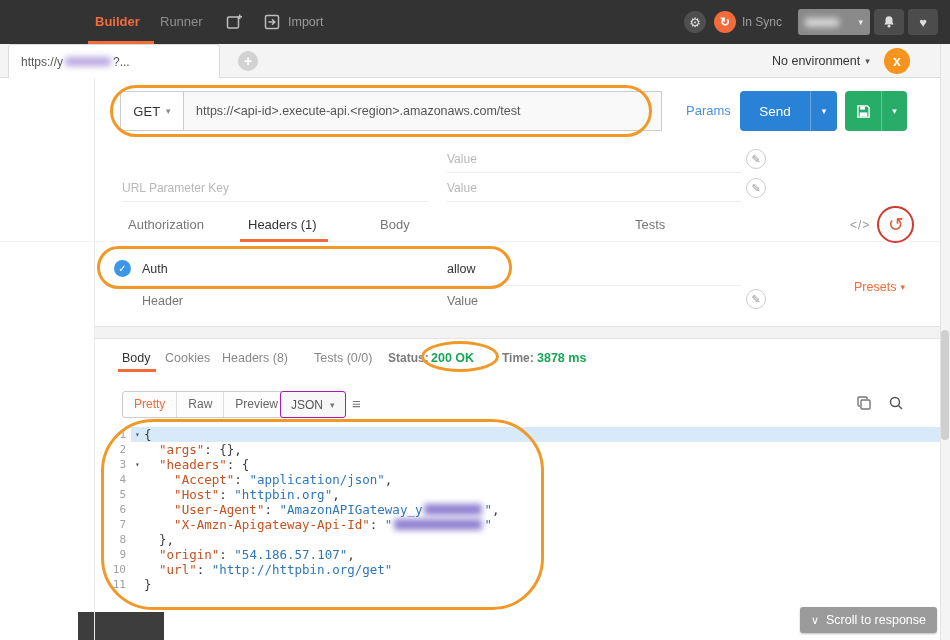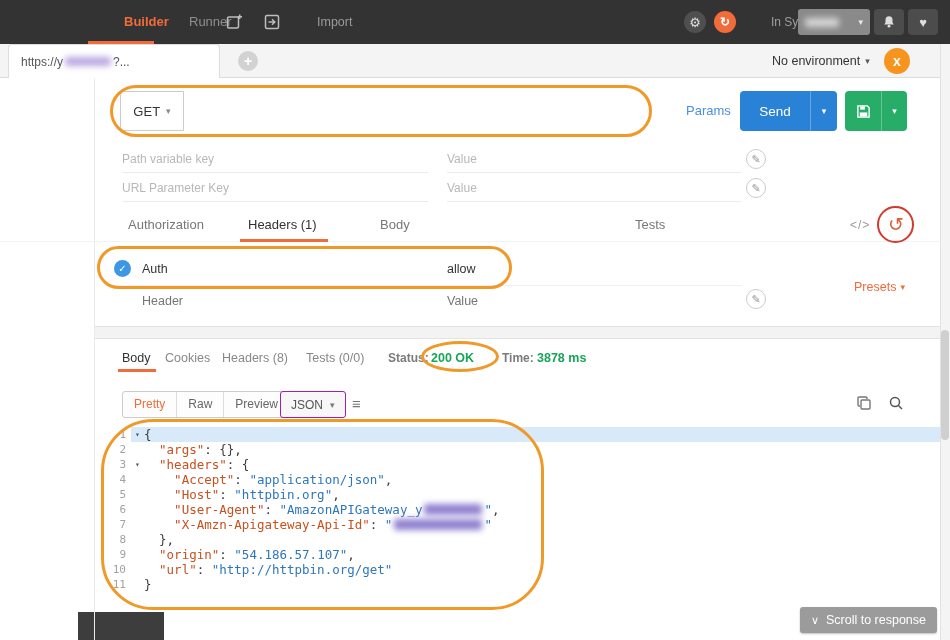--- a/index.html
+++ b/index.html
@@ -1,21 +1,21 @@
 <!DOCTYPE html>
 <html><head>
 <meta charset="utf-8">
 <style>
   *{margin:0;padding:0;box-sizing:border-box;}
   body{font-family:"Liberation Sans",sans-serif;background:#e9e9e9;}
   #app{position:relative;width:950px;height:640px;background:#fff;overflow:hidden;font-size:13px;}
 
   
   #topbar{position:absolute;left:0;top:0;width:950px;height:44px;background:#333;}
-  .tb-text{position:absolute;top:0;height:48px;line-height:44px;margin-left:29px;}
+  .tb-text{position:absolute;top:0;height:48px;line-height:44px;}
   #builder{left:95px;color:#f26b3a;font-weight:600;font-size:13px;cursor:pointer;}
   #builder-underline{position:absolute;left:88px;top:41px;width:66px;height:3px;background:#f26b3a;}
   #runner{left:160px;color:#8f8f8f;font-size:13px;cursor:pointer;}
   .tb-icon{position:absolute;line-height:0;cursor:pointer;}
   #newtab-icon{left:226px;top:14px;}
   #import-icon{left:264px;top:14px;}
   #import-label{left:288px;color:#9a9a9a;font-size:12.5px;cursor:pointer;text-align:right;}
   .circle-btn{position:absolute;width:22px;height:22px;border-radius:50%;top:11px;display:flex;align-items:center;justify-content:center;cursor:pointer;}
   #gear-btn{left:684px;background:#4f4f4f;color:#ddd;font-size:13px;}
   #sync-btn{left:714px;background:#f26b3a;color:#fff;font-size:12px;font-weight:700;}
@@ -85,21 +85,21 @@
 
   
   #splitter{position:absolute;left:95px;top:326px;width:855px;height:13px;background:#f3f3f3;border-top:1px solid #e3e3e3;border-bottom:1px solid #e3e3e3;}
 
   
   #resp-tabs{position:absolute;left:0;top:345px;width:950px;height:27px;}
   .resp-tab{position:absolute;line-height:26px;font-size:12.5px;color:#888;cursor:pointer;}
   #rsp-body{left:122px;color:#333;}
   #rsp-cookies{left:165px;}
   #rsp-headers{left:222px;}
-  #rsp-tests{left:306px;}
+  #rsp-tests{left:314px;}
   #rsp-underline{position:absolute;left:118px;top:24px;width:38px;height:3px;background:#f26b3a;}
   .status-item{position:absolute;line-height:26px;}
   #status-label{left:388px;color:#7b7b7b;font-weight:700;font-size:12px;}
   #status-value{left:431px;color:#18a558;font-weight:600;font-size:12.5px;}
   #time-label{left:502px;color:#7b7b7b;font-weight:700;font-size:12px;}
   #time-value{left:537px;color:#18a558;font-weight:600;font-size:12.5px;}
 
   
   #viewer-bar{position:absolute;left:0;top:391px;width:950px;height:27px;}
   #vm-group{position:absolute;left:122px;top:0;display:flex;border:1px solid #ccc;border-radius:3px;overflow:hidden;background:#fdfdfd;height:27px;}
@@ -193,39 +193,37 @@
       <span>No environment</span>
       <span class="caret">▾</span>
     </span>
     <span id="env-quick">x</span>
   </div>
 
   <div id="method-box">
     <span>GET</span>
     <span class="caret">▾</span>
   </div>
+  <input id="url-input" type="text" value="https://&lt;api-id&gt;.execute-api.&lt;region&gt;.amazonaws.com/test" style="">
   <span id="params-btn">Params</span>
   <div id="send-btn">
     <span id="send-main">Send</span>
     <span id="send-caret">▾</span>
   </div>
   <div id="save-btn">
     <span id="save-main">
       <svg width="15" height="15" viewBox="0 0 16 16">
           <path d="M2 2h10l2 2v10H2z" fill="none" stroke="#fff" stroke-width="1.5"></path>
           <rect x="4.5" y="2.5" width="5" height="3.5" fill="#fff"></rect>
           <rect x="4" y="9" width="8" height="4.5" fill="#fff"></rect>
         </svg>
     </span>
     <span id="save-caret">▾</span>
   </div>
 
-  <div id="kv1-key" class="kv-cell">
-    <input class="cell-input" placeholder="Path variable key" style="">
-  </div>
   <div id="kv1-val" class="kv-cell">
     <input class="cell-input" placeholder="Value" style="">
   </div>
   <span id="pencil-1" class="pencil">✎</span>
   <div id="kv2-key" class="kv-cell">
     <input class="cell-input" placeholder="URL Parameter Key" style="">
   </div>
   <div id="kv2-val" class="kv-cell">
     <input class="cell-input" placeholder="Value" style="">
   </div>

